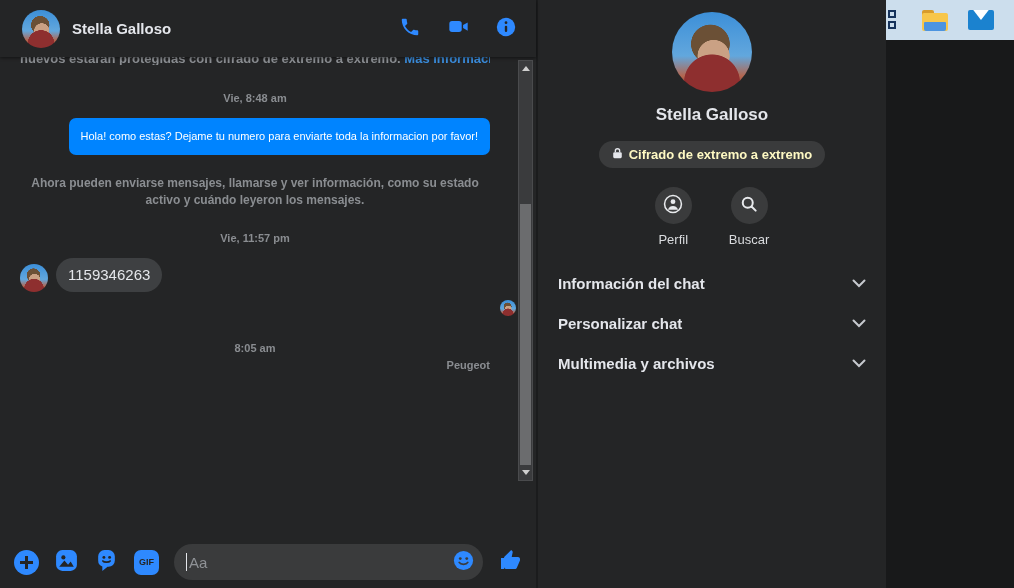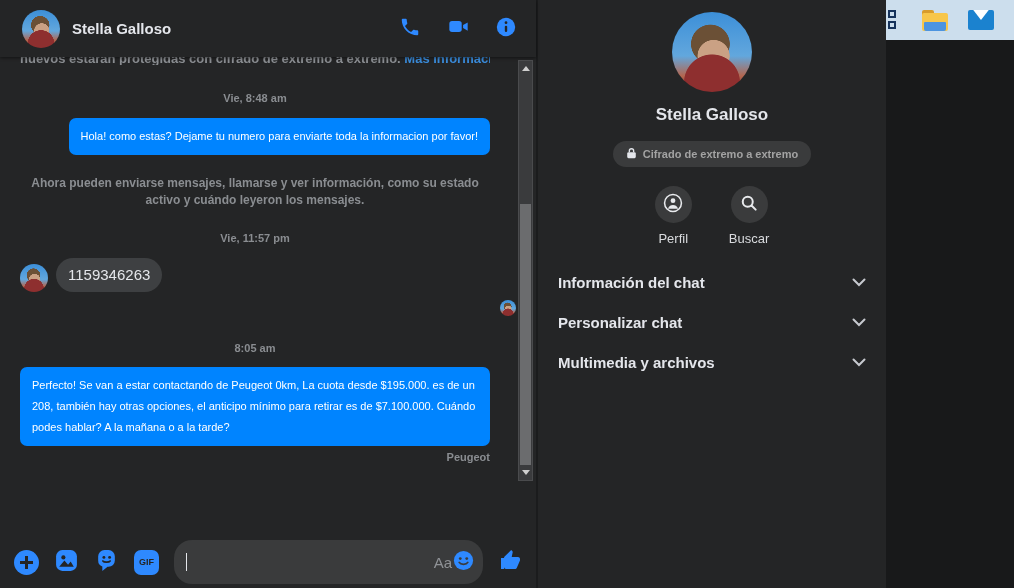--- a/index.html
+++ b/index.html
@@ -51,40 +51,40 @@
   
   .vscroll { position:absolute; top:3px; right:3px; bottom:55px; width:15px; background:#3a3b3d;
              border:1px solid #4a4b4d; display:flex; flex-direction:column; z-index:4; }
   .vs-btn { height:15px; flex:none; display:flex; align-items:center; justify-content:center; cursor:pointer; }
   .tri-up { width:0; height:0; border-left:4px solid transparent; border-right:4px solid transparent; border-bottom:5px solid #cfcfcf; }
   .tri-down { width:0; height:0; border-left:4px solid transparent; border-right:4px solid transparent; border-top:5px solid #cfcfcf; }
   .vs-track { flex:1; position:relative; }
   .vs-thumb { position:absolute; left:1px; right:1px; top:33%; bottom:0; background:#6b6c6e; cursor:grab; }
 
   
-  .composer { height:52px; flex:none; display:flex; align-items:center; padding:0 14px 0 14px; gap:15px;text-align:right; }
+  .composer { height:52px; flex:none; display:flex; align-items:center; padding:0 14px 0 14px; gap:15px; }
   .c-icon { flex:none; cursor:pointer; display:flex; align-items:center; justify-content:center; }
   .plus-circle { width:25px; height:25px; border-radius:50%; background:#2e89ff; position:relative; }
   .plus-circle::before, .plus-circle::after { content:""; position:absolute; background:#242526; }
   .plus-circle::before { width:13px; height:3px; left:6px; top:11px; }
   .plus-circle::after { width:3px; height:13px; left:11px; top:6px; }
   .gif-box { width:25px; height:25px; border-radius:7px; background:#2e89ff; color:#242526;
              font-size:9px; font-weight:800; display:flex; align-items:center; justify-content:center; letter-spacing:0; }
-  .input-pill { flex:1; height:44px; background:#3a3b3c; border-radius:18px; display:flex; align-items:center;
+  .input-pill { flex:1; height:36px; background:#3a3b3c; border-radius:18px; display:flex; align-items:center;
                 padding:0 8px 0 12px; cursor:text; }
   .caret { width:1px; height:18px; background:#e4e6eb; margin-right:2px; }
   .placeholder { color:#8f9296; font-size:15px; flex:1; }
 
   
   .panel { width:350px; flex:none; background:#242526; border-left:2px solid #1b1c1d;
            display:flex; flex-direction:column; align-items:center; padding-top:12px; overflow:hidden; }
   .p-avatar { width:80px; height:80px; }
   .p-name { margin-top:13px; color:#e4e6eb; font-size:17px; font-weight:700; }
   .enc-badge { margin-top:16px; background:#3a3b3c; border-radius:999px; padding:6px 13px;
-               display:flex; align-items:center; gap:6px; color:#a3a3a3; font-size:11px; font-weight:700; cursor:pointer; }
+               display:flex; align-items:center; gap:6px; color:#fef9c3; font-size:13px; font-weight:700; cursor:pointer; }
   .p-actions { margin-top:19px; display:flex; gap:37px; }
   .p-action { display:flex; flex-direction:column; align-items:center; cursor:pointer; }
   .p-action-circle { width:37px; height:37px; border-radius:50%; background:#3a3b3c;
                      display:flex; align-items:center; justify-content:center; }
   .p-action-label { margin-top:8px; color:#d9dbde; font-size:13px; }
   .p-sections { margin-top:16px; width:100%; padding:0 20px 0 20px; }
   .p-section { height:40px; display:flex; align-items:center; justify-content:space-between; cursor:pointer; }
   .p-section-label { color:#e4e6eb; font-size:15px; font-weight:700; }
 
   
@@ -201,21 +201,20 @@
 
         <div class="in-row">
           <div class="avatar msg-avatar"></div>
           <div class="bubble-in">1159346263</div>
         </div>
 
         <div class="avatar seen-avatar"></div>
 
         <div class="ts ts3">8:05 am</div>
 
-        <div class="bubble-out bo2" style="max-width:545px;">Perfecto!  Se van a estar contactando de Peugeot 0km, La cuota desde $195.000. es de un 208, también hay otras opciones, el anticipo mínimo para retirar es de $7.100.000. Cuándo podes hablar? A la mañana o a la tarde?</div>
 
         <div class="sent-status">Peugeot</div>
 
         <div class="vscroll">
           <div class="vs-btn">
               <div class="tri-up"></div>
             </div>
           <div class="vs-track">
             <div class="vs-thumb"></div>
           </div>

